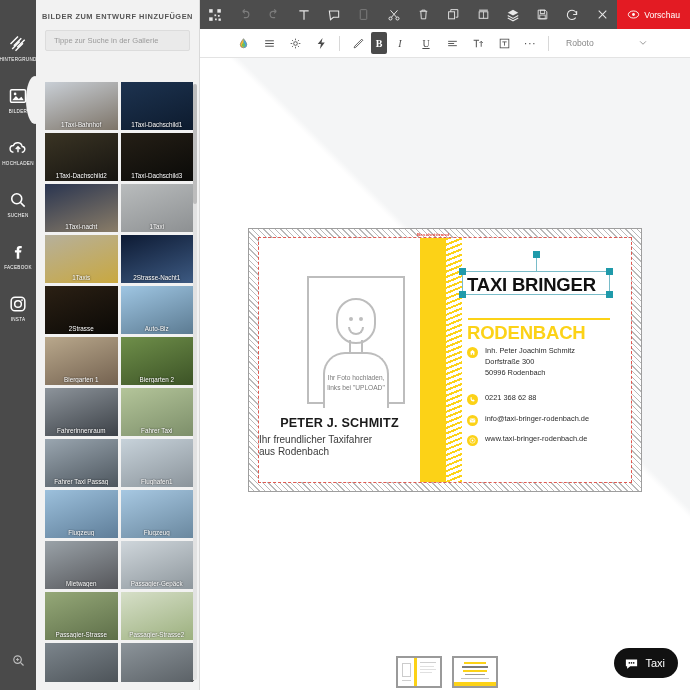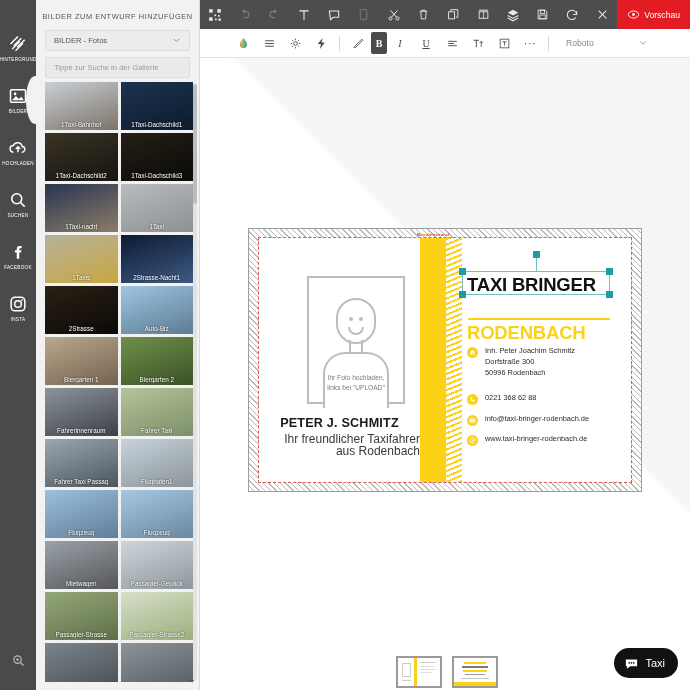--- a/index.html
+++ b/index.html
@@ -37,21 +37,21 @@
     display:flex; justify-content:center; cursor:pointer;
   }
 
   
   #panel {
     position:absolute; left:36px; top:0; width:164px; height:690px;
     background:#f2f2f2; z-index:20;
     border-right:1px solid #d9d9d9;
   }
   #panel-title {
-    font-size:7.4px; font-weight:normal; color:#555; letter-spacing:.55px;
+    font-size:7.4px; font-weight:bold; color:#555; letter-spacing:.55px;
     text-align:center; padding:12px 4px 9px;
   }
   .pfield {
     margin:0 9px 6px; height:21px; background:#eaeaea;
     border:1px solid #dcdcdc; border-radius:2px;
     display:flex; align-items:center; padding:0 8px;
     font-size:7.6px; color:#555;
   }
   .pfield.sel { justify-content:space-between; background:#ececec; }
   .pfield .ph { color:#9a9a9a; }
@@ -188,22 +188,22 @@
   }
   #photo .ptxt{
     position:absolute; left:0; right:0; bottom:9px; text-align:center;
     font-size:6.6px; color:#7a7a7a; line-height:10px;
   }
   #pname {
     position:absolute; left:0; width:161px; top:178px; text-align:center;
     font-size:12.6px; font-weight:bold; color:#1a1a1a; letter-spacing:.2px;
   }
   #ptag {
-    position:absolute; left:0; width:161px; top:196px; text-align:right;
-    font-size:12px; color:#3a3a3a; line-height:11.5px;
+    position:absolute; left:0; width:161px; top:196px; text-align:left;
+    font-size:10px; color:#3a3a3a; line-height:11.5px;
   }
   
   #brand1 {
     position:absolute; left:208px; top:36px;
     font-size:18.5px; font-weight:bold; color:#111; letter-spacing:-.2px;
   }
   #brand2 {
     position:absolute; left:208px; top:56px;
     font-size:18.5px; font-weight:bold; color:#fcd217; letter-spacing:-.2px;margin-top:28px;
   }
@@ -321,26 +321,20 @@
       <line x1="15" y1="15" x2="20" y2="20" stroke="#bdbdbd" stroke-width="1.9"></line>
       <line x1="8" y1="10.5" x2="13" y2="10.5" stroke="#bdbdbd" stroke-width="1.5"></line>
       <line x1="10.5" y1="8" x2="10.5" y2="13" stroke="#bdbdbd" stroke-width="1.5"></line>
     </svg>
   </div>
 </div>
 
 <div id="panel">
   <div id="panel-title">BILDER ZUM ENTWURF HINZUFÜGEN</div>
 
-  <div class="pfield sel">
-    <span>BILDER - Fotos</span>
-    <svg class="chev" viewBox="0 0 24 24">
-      <path d="M5 8l7 7 7-7" fill="none" stroke="#7a7a7a" stroke-width="2.1"></path>
-    </svg>
-  </div>
 
   <div class="pfield">
     <span class="ph">Tippe zur Suche in der Gallerie</span>
   </div>
 
   <div id="grid-wrap">
     <div id="grid">
         <div class="thumb">
           <div class="sky" style="background: linear-gradient(160deg, rgb(201, 207, 214) 0%, rgb(125, 116, 104) 100%);"></div>
           <div class="cap">1Taxi-Bahnhof</div>

